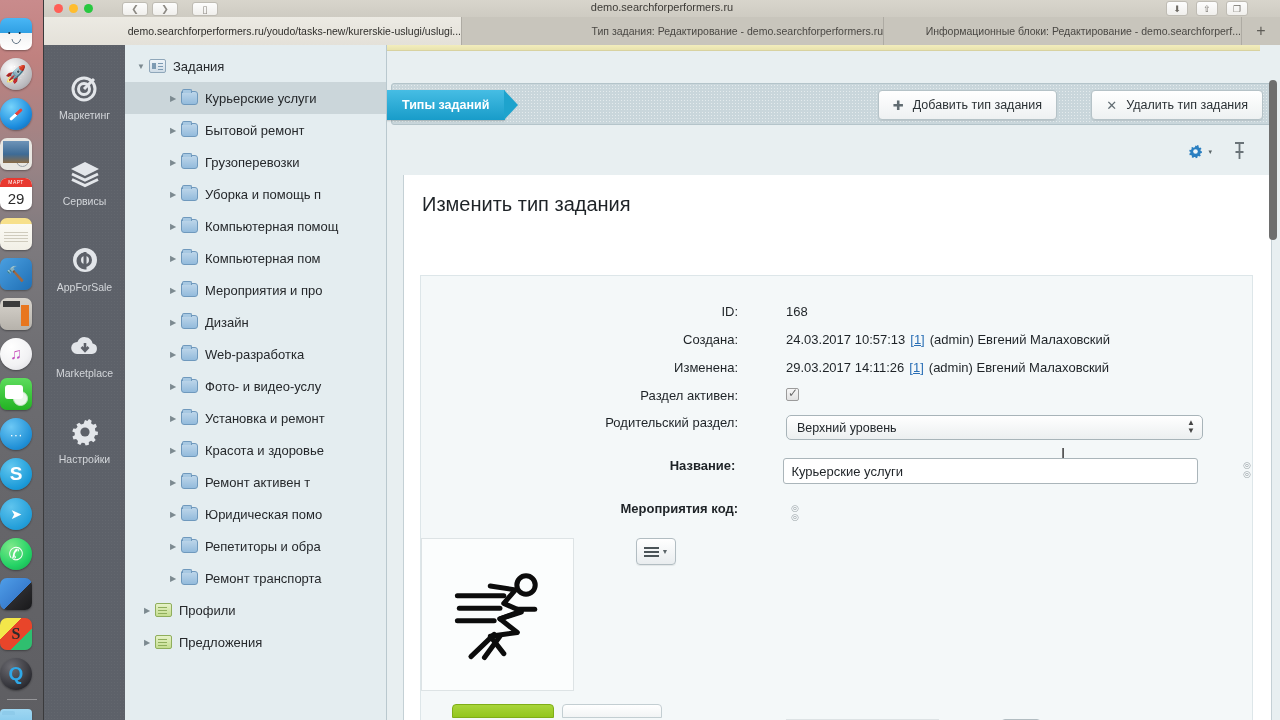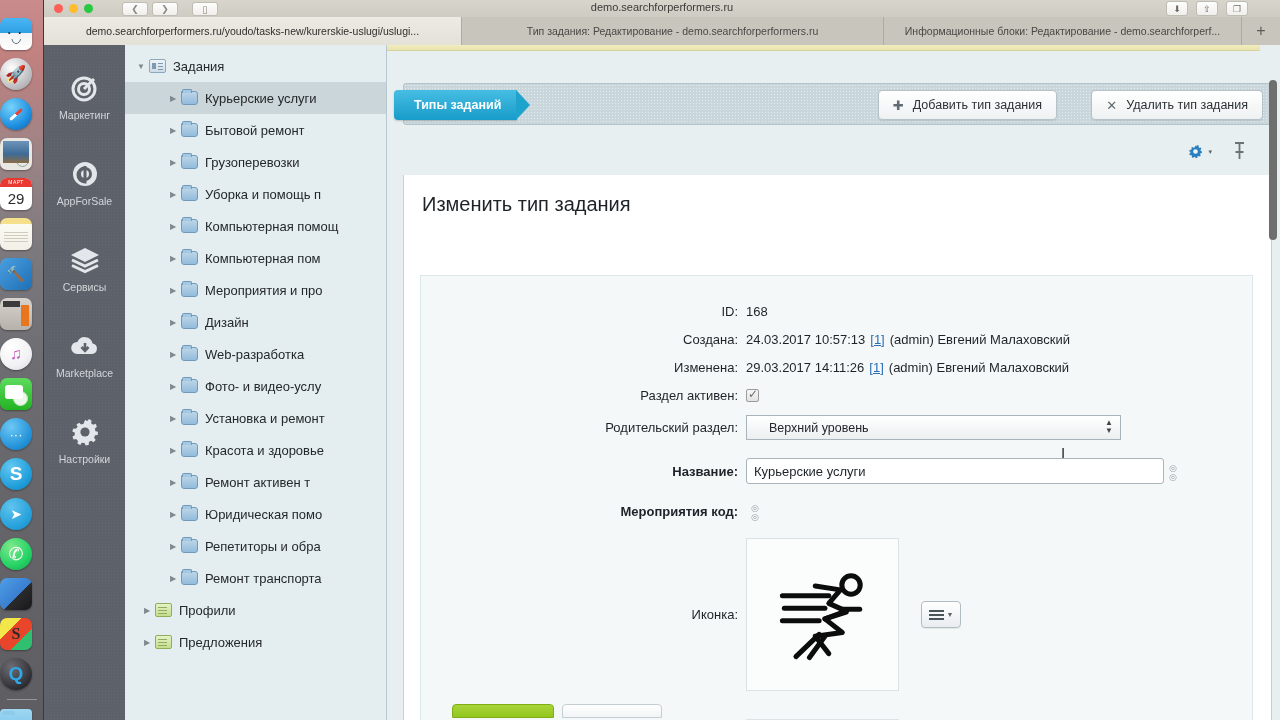--- a/index.html
+++ b/index.html
@@ -81,22 +81,22 @@
   .tl-green { left:40px; background:#28c840; }
   .nav-btn { position:absolute; top:2px; height:14px; background:linear-gradient(to bottom,#fdfdfd,#f0efec);
              border:1px solid #bfbcb4; border-radius:3px; display:flex; align-items:center; justify-content:center;
              font-size:9px; color:#8d8a84; }
   .tb-right { position:absolute; top:1px; height:15px; width:22px; background:linear-gradient(to bottom,#fdfdfd,#f0efec);
               border:1px solid #bfbcb4; border-radius:3px; display:flex; align-items:center; justify-content:center; font-size:9px; color:#6d6a64; }
   #urltext { position:absolute; left:0; right:0; top:1px; text-align:center; font-size:11px; color:#3c3a36; }
 
   
   #tabstrip { position:absolute; left:0; top:17px; width:100%; height:28px; background:#c8c5bc; display:flex; }
-  .tab { height:28px; display:flex; align-items:center; justify-content:center; font-size:10.5px;
-         color:#4a4844; border-right:1px solid #aeaba3; padding:0 14px; overflow:hidden; white-space:nowrap; }
+  .tab { height:28px; display:flex; align-items:center; justify-content:flex-end; font-size:10.5px;
+         color:#4a4844; border-right:1px solid #aeaba3; padding:0 0; overflow:hidden; white-space:nowrap; }
   .tab.active { background:linear-gradient(to bottom,#eceae3,#e4e1d9); color:#2f2e2b; }
   .tab.inactive { background:#c8c5bc; }
   #newtab { width:38px; height:28px; display:flex; align-items:center; justify-content:center; font-size:16px; color:#5e5c57; background:#c8c5bc; }
 
   
   #page { position:absolute; left:44px; top:45px; width:1236px; height:675px; background:#e8eff1; overflow:hidden; }
   #notifbar { position:absolute; left:315px; top:0; right:20px; height:6px;
               background:linear-gradient(to bottom,#f2edbd,#e9e3ad); border-bottom:1px solid #d8d2a0; }
 
   
@@ -123,21 +123,21 @@
                       background:#a7c8e2; border:1px solid #6f99bd; border-bottom:none; border-radius:2px 2px 0 0; }
   .ico-green { background:linear-gradient(to bottom,#e6f2c8,#c4dd8f); border:1px solid #8fae5c; border-radius:2px; }
   .ico-green:after { content:""; position:absolute; left:2px; top:3px; right:4px; height:1px; background:#8fae5c;
                      box-shadow:0 3px 0 #8fae5c, 0 6px 0 #8fae5c; }
   .lvl1 { padding-left:8px; }
   .lvl2 { padding-left:40px; }
 
   
   #main { position:absolute; left:343px; top:0; right:0; height:675px; overflow:hidden; }
 
-  #toolbar { position:absolute; left:16px; top:38px; right:8px; height:42px;
+  #toolbar { position:absolute; left:4px; top:38px; right:8px; height:42px;
              background:#c9d6db; background-image: radial-gradient(rgba(255,255,255,.5) 1px, transparent 1px);
              background-size:3px 3px; border-radius:3px; border:1px solid #b4c4ca; }
   #chipTypes { position:absolute; left:-10px; top:6px; height:30px; padding:0 16px 0 20px;
                background:linear-gradient(to bottom,#46bde4,#189cc9); color:#fff; font-size:12.5px; font-weight:bold;
                display:flex; align-items:center; border-radius:4px 0 0 4px;
                box-shadow:0 1px 2px rgba(0,0,0,.2); }
   #chipTypes:after { content:""; position:absolute; right:-13px; top:0; border-style:solid;
                      border-width:15px 0 15px 14px; border-color:transparent transparent transparent #1ea3cd; }
   .tbtn { position:absolute; top:6px; height:30px; background:linear-gradient(to bottom,#ffffff,#eef1f2);
           border:1px solid #b5c2c7; border-radius:4px; display:flex; align-items:center; gap:9px;
@@ -150,32 +150,32 @@
              display:flex; align-items:center; font-size:12.5px; font-weight:bold; color:#262b2f; }
   #gearbtn { position:absolute; right:60px; top:11px; display:flex; align-items:center; gap:5px; }
   #pinbtn { position:absolute; right:26px; top:8px; }
 
   #panel { position:absolute; left:16px; top:130px; right:8px; bottom:-40px; background:#fff;
            border:1px solid #c4d0d5; border-top:none; }
   #heading { position:absolute; left:18px; top:18px; font-size:20px; color:#1e2327; }
   #formbox { position:absolute; left:16px; right:18px; top:100px; bottom:18px;
              background:#f4f8f9; border:1px solid #dde6e9; }
 
-  .frow { position:absolute; left:0; right:0; display:flex; align-items:center; }
+  .frow { position:absolute; left:0; right:0; display:flex; align-items:flex-start;gap:40px; }
   .flabel { width:325px; text-align:right; padding-right:8px; font-size:13px; color:#1e2327; white-space:nowrap; }
   .flabel.bold { font-weight:bold; }
   .fvalue { font-size:13px; color:#1e2327; display:flex; align-items:center; gap:5px; }
   .flink { color:#2a6fb5; text-decoration:underline; }
 
   .chk { width:13px; height:13px; background:linear-gradient(to bottom,#f7f7f7,#e2e2e2);
          border:1px solid #9b9b9b; border-radius:2px; position:relative; }
   .chk:after { content:"✓"; position:absolute; left:1px; top:-3px; font-size:12px; color:#6a6a6a; }
 
-  select.fsel { width:375px; height:25px; font-size:12.5px; font-family:"Liberation Sans",sans-serif;
-                border:1px solid #a8b4b9; border-radius:0; padding:0 22px;
+  select.fsel { width:417px; height:25px; font-size:12.5px; font-family:"Liberation Sans",sans-serif;
+                border:1px solid #a8b4b9; border-radius:5px; padding:0 10px;
                 background:linear-gradient(to bottom,#ffffff,#eceff0); color:#22272b;
                 -webkit-appearance:none; appearance:none; }
   .selwrap { position:relative; }
   .selarrow { position:absolute; right:8px; top:4px; font-size:8px; color:#444; line-height:8px; pointer-events:none; }
 
   input.ftext { width:418px; height:26px; font-size:13px; font-family:"Liberation Sans",sans-serif;
                 border:1px solid #aab5ba; border-radius:3px; padding:0 7px; color:#1e2327; background:#fff; }
   .chain { width:9px; font-size:9px; color:#9aa3a8; line-height:9px; margin-left:5px; padding-top:3px; }
 
   .imgbox { width:153px; height:153px; background:#fbfdfd; border:1px solid #dde3e5;
@@ -308,37 +308,37 @@
           <svg width="30" height="30" viewBox="0 0 30 30">
               <circle cx="14" cy="16" r="11" fill="none" stroke="#e3e6ea" stroke-width="3"></circle>
               <circle cx="14" cy="16" r="5.5" fill="none" stroke="#e3e6ea" stroke-width="3"></circle>
               <path d="M14 16 L24 6" stroke="#e3e6ea" stroke-width="3" fill="none"></path>
             </svg>
         </span>
         <span class="bxm-label">Маркетинг</span>
       </div>
       <div class="bxm-item">
         <span class="bxm-ico">
+          <svg width="32" height="28" viewBox="0 0 32 28">
+              <path d="M16 2 L30 9 L16 16 L2 9 Z" fill="#e3e6ea"></path>
+              <path d="M3 14 L16 20 L29 14" fill="none" stroke="#e3e6ea" stroke-width="3"></path>
+              <path d="M3 19.5 L16 25.5 L29 19.5" fill="none" stroke="#e3e6ea" stroke-width="3"></path>
+            </svg>
+        </span>
+        <span class="bxm-label">Сервисы</span>
+      </div>
+      <div class="bxm-item">
+        <span class="bxm-ico">
           <svg width="30" height="30" viewBox="0 0 30 30">
               <circle cx="15" cy="15" r="12" fill="#e3e6ea"></circle>
               <path d="M15 7 v16 a7 7 0 0 1 0 -14" fill="none" stroke="#5d6169" stroke-width="3"></path>
               <circle cx="15" cy="15" r="5.5" fill="none" stroke="#5d6169" stroke-width="3"></circle>
             </svg>
         </span>
         <span class="bxm-label">AppForSale</span>
-      </div>
-      <div class="bxm-item">
-        <span class="bxm-ico">
-          <svg width="32" height="28" viewBox="0 0 32 28">
-              <path d="M16 2 L30 9 L16 16 L2 9 Z" fill="#e3e6ea"></path>
-              <path d="M3 14 L16 20 L29 14" fill="none" stroke="#e3e6ea" stroke-width="3"></path>
-              <path d="M3 19.5 L16 25.5 L29 19.5" fill="none" stroke="#e3e6ea" stroke-width="3"></path>
-            </svg>
-        </span>
-        <span class="bxm-label">Сервисы</span>
       </div>
       <div class="bxm-item">
         <span class="bxm-ico">
           <svg width="32" height="26" viewBox="0 0 32 26">
               <path d="M8 21 a6 6 0 0 1 0.4 -12 a8 8 0 0 1 15.2 1.5 a5.3 5.3 0 0 1 -0.6 10.5 Z" fill="#e3e6ea"></path>
               <path d="M16 10 v7 M12.5 14 L16 17.8 L19.5 14" stroke="#5d6169" stroke-width="2.6" fill="none"></path>
             </svg>
         </span>
         <span class="bxm-label">Marketplace</span>
       </div>
@@ -532,21 +532,20 @@
             <input class="ftext" type="text" value="Курьерские услуги" style="">
             <span class="chain">◎<br>◎</span>
           </div>
 
           <div class="frow" style="top:225px;">
             <span class="flabel bold">Мероприятия код:</span>
             <span class="chain">◎<br>◎</span>
           </div>
 
           <div class="frow" style="top:262px;">
-            <span class="flabel">Иконка:</span>
             <span class="imgbox">
               <svg width="116" height="116" viewBox="0 0 120 120">
                 <g fill="none" stroke="#0c0c0c" stroke-width="5.2" stroke-linejoin="round" stroke-linecap="round">
                   <path d="M18 40 h48"></path>
                   <path d="M20 53 h42"></path>
                   <path d="M18 66 h38"></path>
                   <circle cx="89" cy="29" r="9.5"></circle>
                   <path d="M52 30 L78 34 L66 48 L84 56 L62 64 L80 78 L52 82 L66 100"></path>
                   <path d="M80 54 L98 54"></path>
                   <path d="M62 64 L84 57"></path>

